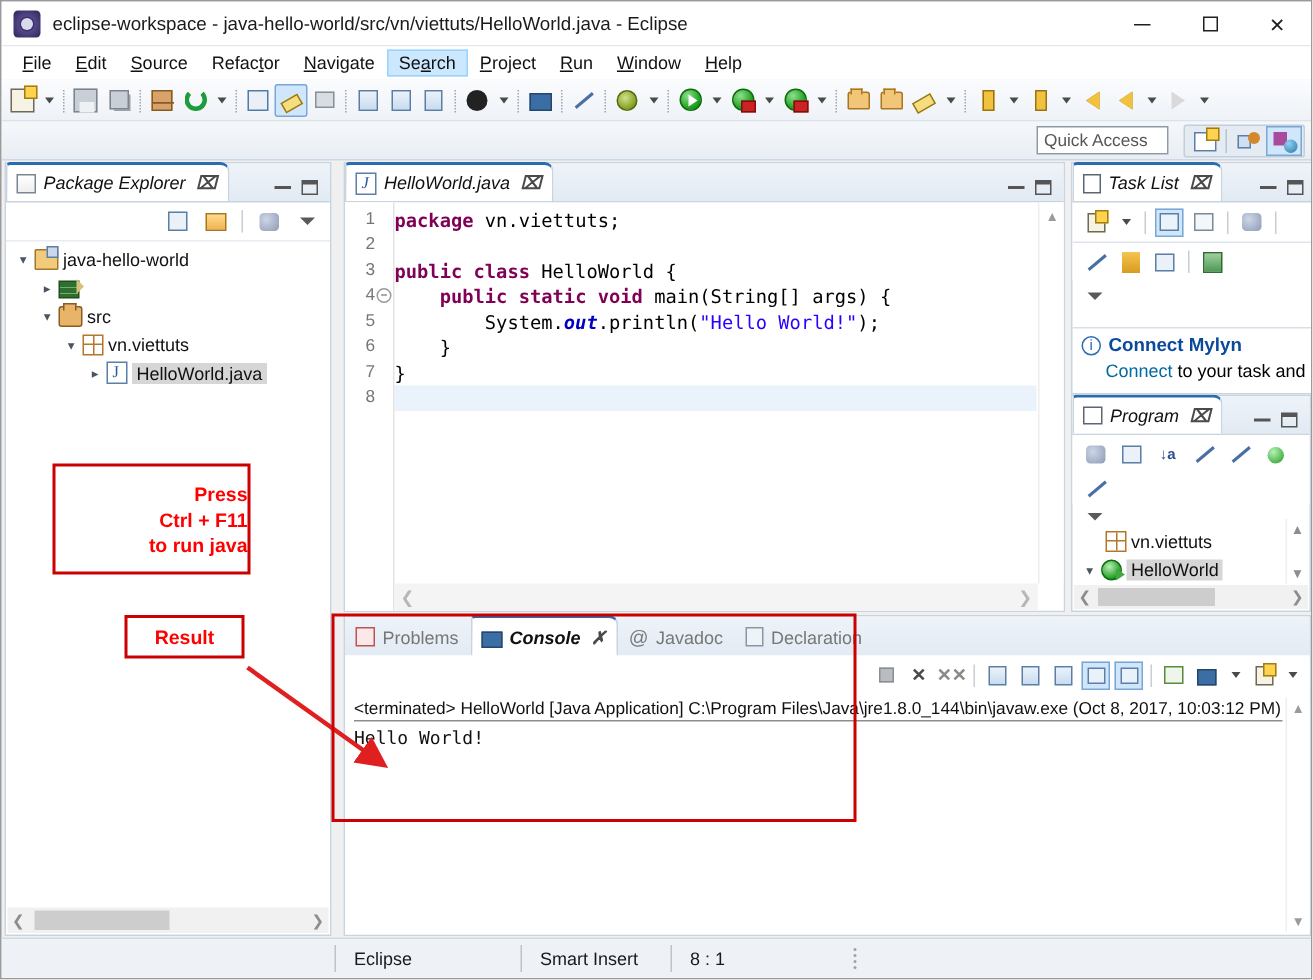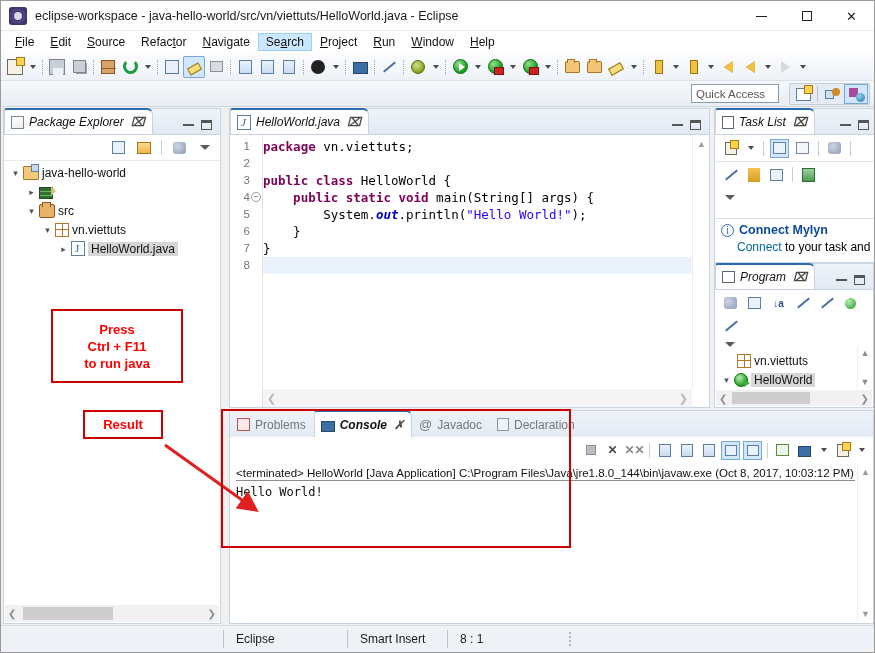--- a/index.html
+++ b/index.html
@@ -738,21 +738,21 @@
         <div class="con-out">Hello World!</div>
       </div>
 
       <div style="position:absolute;right:0;top:28px;bottom:2px;width:16px;background:#fff;border-left:1px solid #eee;display:flex;flex-direction:column;align-items:center;justify-content:space-between;color:#9b9b9b;font-size:9px;padding:2px 0">
         <span>▲</span>
         <span>▼</span>
       </div>
     </div>
   </div>
 
-  <div class="anno-box" style="left:50px; top:308px; width:132px; height:74px; flex-direction:column;">
+  <div class="anno-box" style="left:34px; top:308px; width:132px; height:74px; flex-direction:column;align-items:flex-end;">
     <span>Press</span>
     <span>Ctrl + F11</span>
     <span>to run java</span>
   </div>
 
   <div class="anno-box" style="left:82px; top:409px; width:80px; height:29px;">
     <span>Result</span>
   </div>
 
   <svg class="arrow-svg" width="130" height="90" style="left:160px; top:438px;" viewBox="0 0 130 90">

